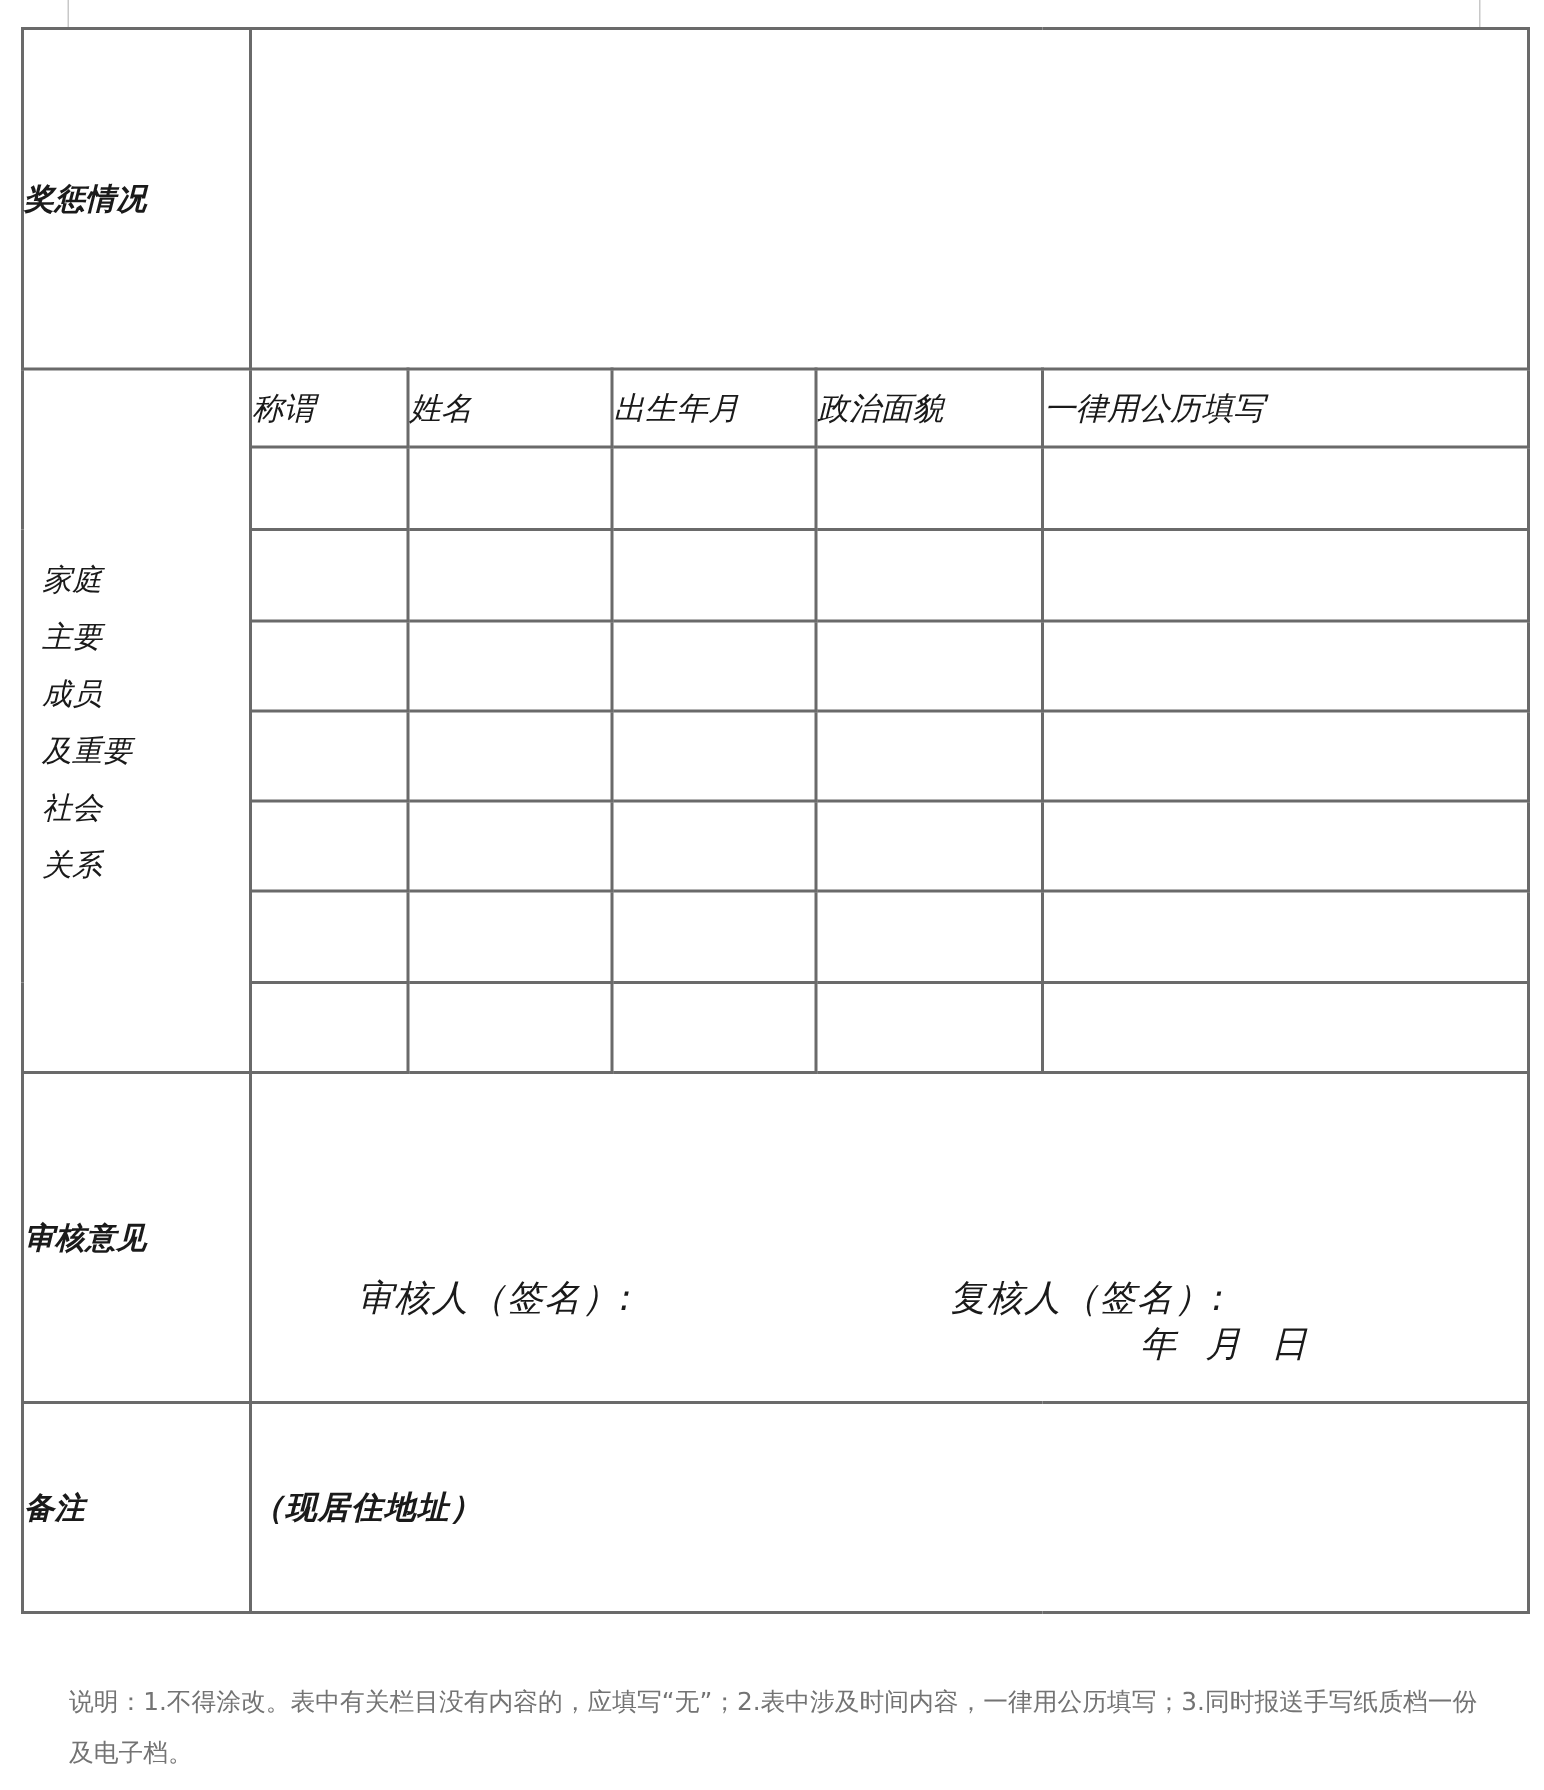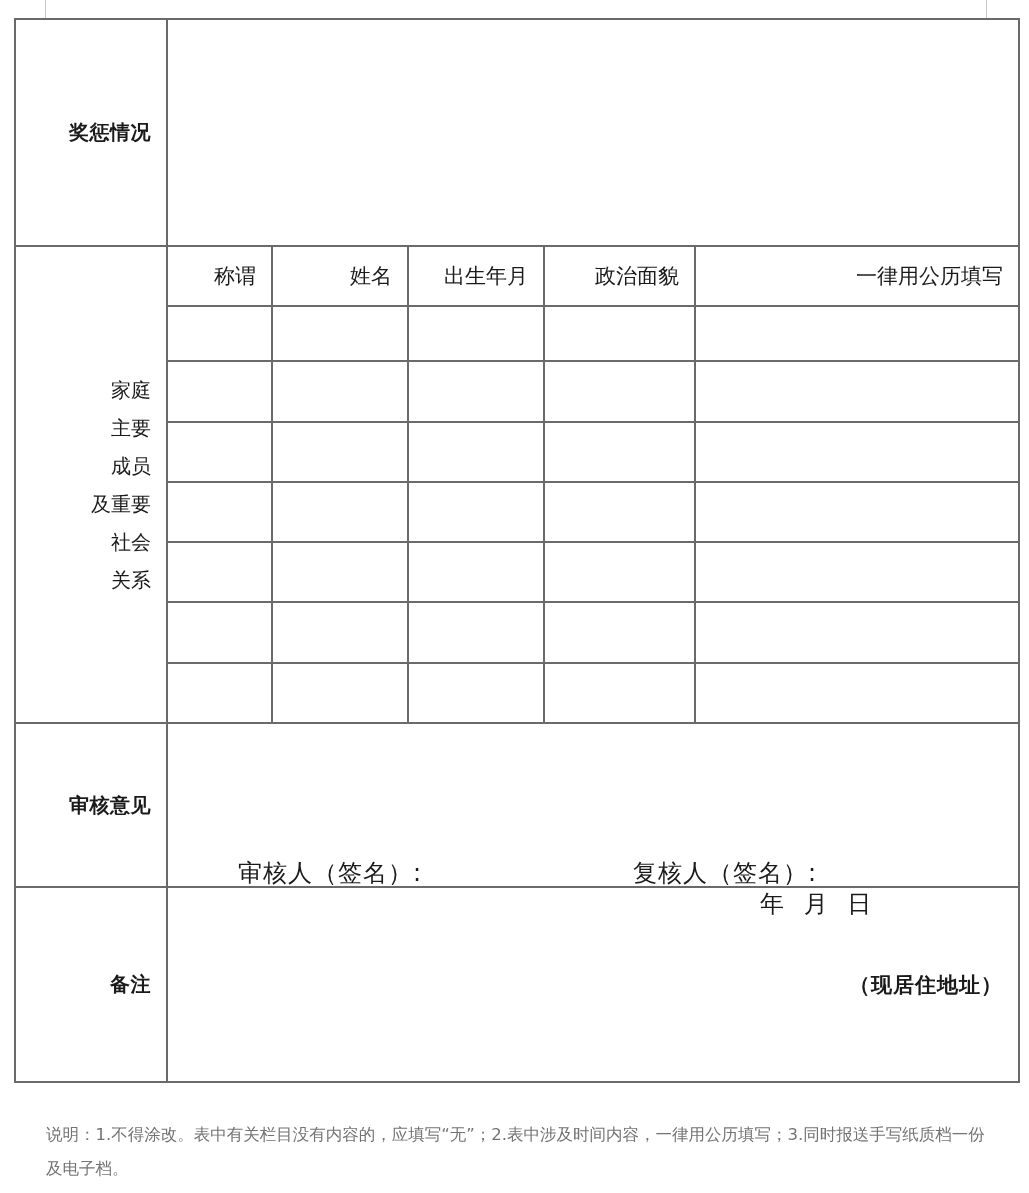--- a/index.html
+++ b/index.html
@@ -9,22 +9,23 @@
     }
     .page-guide-left { position: absolute; left: 45px; top: 0; width: 1px; height: 18px; background: #c8c8c8; }
     .page-guide-right { position: absolute; left: 986px; top: 0; width: 1px; height: 18px; background: #c8c8c8; }
 
     .form-table {
       position: absolute; left: 14px; top: 18px;
       border-collapse: collapse; table-layout: fixed;
       width: 1004px;
     }
     .form-table td {
-      border: 2px solid #6a6a6a; padding: 15px; text-align: right; vertical-align: middle;
+      border: 2px solid #6a6a6a; padding: 0; text-align: left; vertical-align: middle;
       box-sizing: border-box;
+      font-style: italic;
     }
     .label-cell { font-size: 20px; font-weight: bold; letter-spacing: 0.5px; }
     .label-stack { font-size: 20px; line-height: 38px; font-weight: normal; }
     .label-stack span { display: block; margin-left: 12px; }
     .head-cell { font-size: 21px; }
     .empty { }
     .review-cell { position: relative; text-align: left; margin-left: 21px; }
     .sig-reviewer { position: absolute; left: 70px; top: 133px; font-size: 24px; letter-spacing: 1px; }
     .sig-rechecker { position: absolute; left: 465px; top: 133px; font-size: 24px; letter-spacing: 1px; }
     .sig-date { position: absolute; left: 592px; top: 164px; font-size: 24px; word-spacing: 12px; }
@@ -118,29 +119,29 @@
     <td></td>
   </tr>
   <tr style="height:60px">
     <td></td>
     <td></td>
     <td></td>
     <td></td>
     <td></td>
   </tr>
 
-  <tr style="height:164px">
+  <tr style="height:220px">
     <td class="label-cell">审核意见</td>
     <td colspan="5" class="review-cell">
       <span class="sig-reviewer">审核人（签名）:</span>
       <span class="sig-rechecker">复核人（签名）:</span>
       <span class="sig-date">年  月  日</span>
     </td>
   </tr>
 
-  <tr style="height:195px">
+  <tr style="height:140px">
     <td class="label-cell">备注</td>
     <td colspan="5" class="remark-text">（现居住地址）</td>
   </tr>
 </tbody>
   </table>
 
 <div class="note">说明：1.不得涂改。表中有关栏目没有内容的，应填写“无”；2.表中涉及时间内容，一律用公历填写；3.同时报送手写纸质档一份及电子档。</div>
 
 </body></html>

